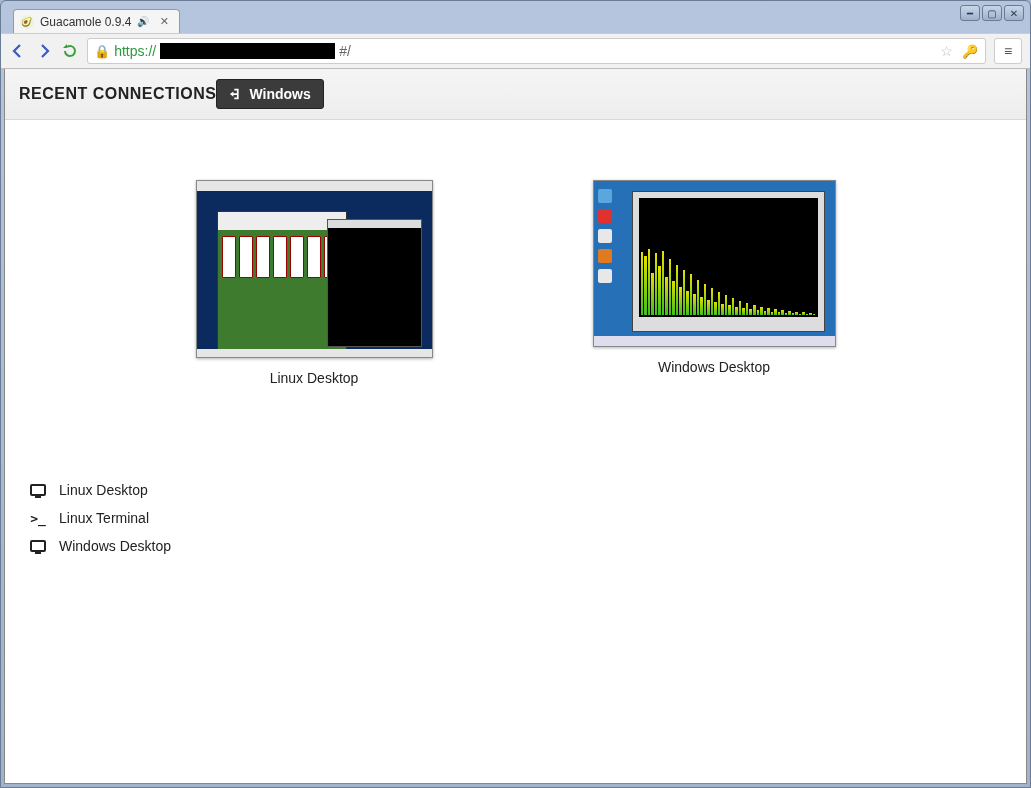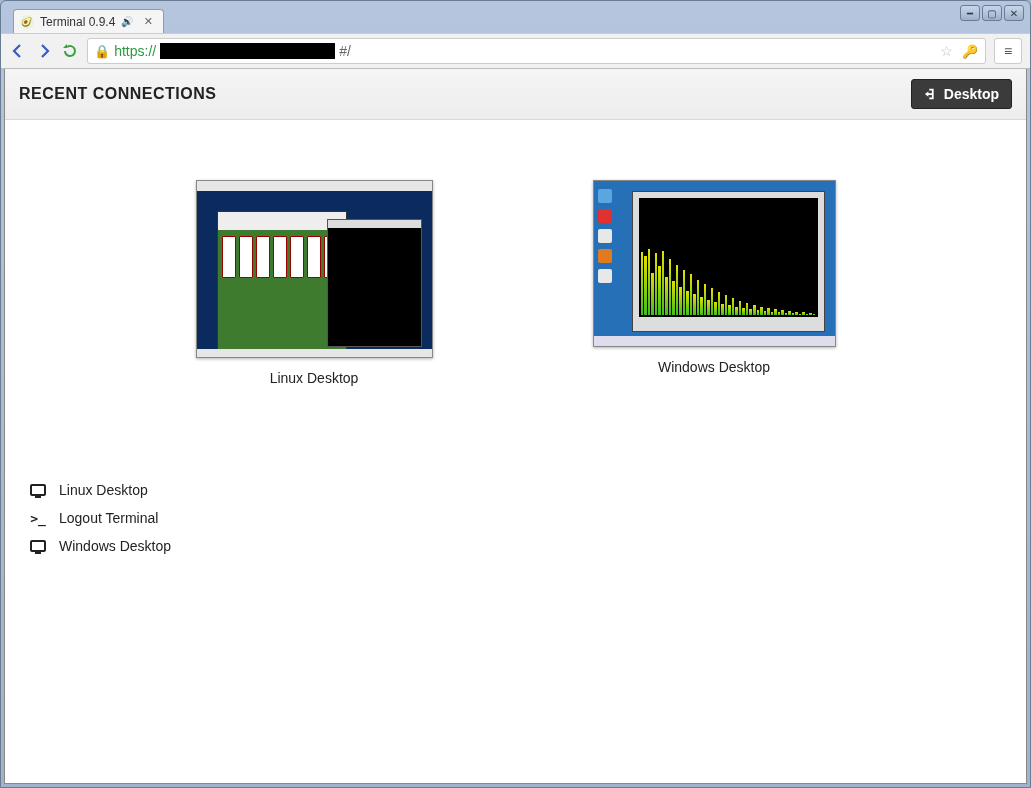--- a/index.html
+++ b/index.html
@@ -121,21 +121,20 @@
     border-top: none;
     margin: 0 3px 3px 3px;
     overflow: auto;
   }
   .section-header {
     background: linear-gradient(to bottom, #f5f5f5, #ededed);
     border-bottom: 1px solid #d8d8d8;
     padding: 10px 14px;
     display: flex;
     align-items: center;
-    justify-content: space-between;
   }
   .section-header h2 {
     font-size: 16px;
     font-weight: 700;
     letter-spacing: 0.5px;
     color: #222;
   }
   .logout-btn {
     background: #3b3b3b;
     color: #fff;
@@ -257,21 +256,21 @@
 <div class="window">
   <div class="titlebar-ctrls">
     <div class="ctrl">━</div>
     <div class="ctrl">▢</div>
     <div class="ctrl">✕</div>
   </div>
 
   <div class="tabstrip">
     <div class="tab">
       <span class="favicon">🥑</span>
-      <span>Terminal 0.9.4</span>
+      <span>Guacamole 0.9.4</span>
       <span class="audio">🔊</span>
       <span class="close">✕</span>
     </div>
   </div>
 
   <div class="browser-toolbar">
     <div class="navbtn">
       <svg viewBox="0 0 16 16">
           <path d="M10 2 L4 8 L10 14" fill="none" stroke="#3a5bbf" stroke-width="2.2"></path>
         </svg>
@@ -299,21 +298,21 @@
   </div>
 
   <div class="page">
 
     <div class="section-header">
       <h2>RECENT CONNECTIONS</h2>
       <button class="logout-btn">
         <svg viewBox="0 0 16 16">
             <path d="M6 2h5v12H6v-2h3V4H6zM1 8l4-3v2h4v2H5v2z"></path>
           </svg>
-        <span>Desktop</span>
+        <span>Windows</span>
       </button>
     </div>
 
     <div class="recent-grid">
       <div class="conn-thumb">
         <div class="thumb linux">
           <div class="topbar"></div>
           <div class="sol">
             <div class="solbar"></div>
             <div class="cards">
@@ -406,21 +405,21 @@
 
     <div class="all-list">
       <div class="conn-row">
         <span class="ico">
             <span class="ico-desktop"></span>
           </span>
         <span>Linux Desktop</span>
       </div>
       <div class="conn-row">
         <span class="ico ico-term">&gt;_</span>
-        <span>Logout Terminal</span>
+        <span>Linux Terminal</span>
       </div>
       <div class="conn-row">
         <span class="ico">
             <span class="ico-desktop"></span>
           </span>
         <span>Windows Desktop</span>
       </div>
     </div>
 
   </div>

